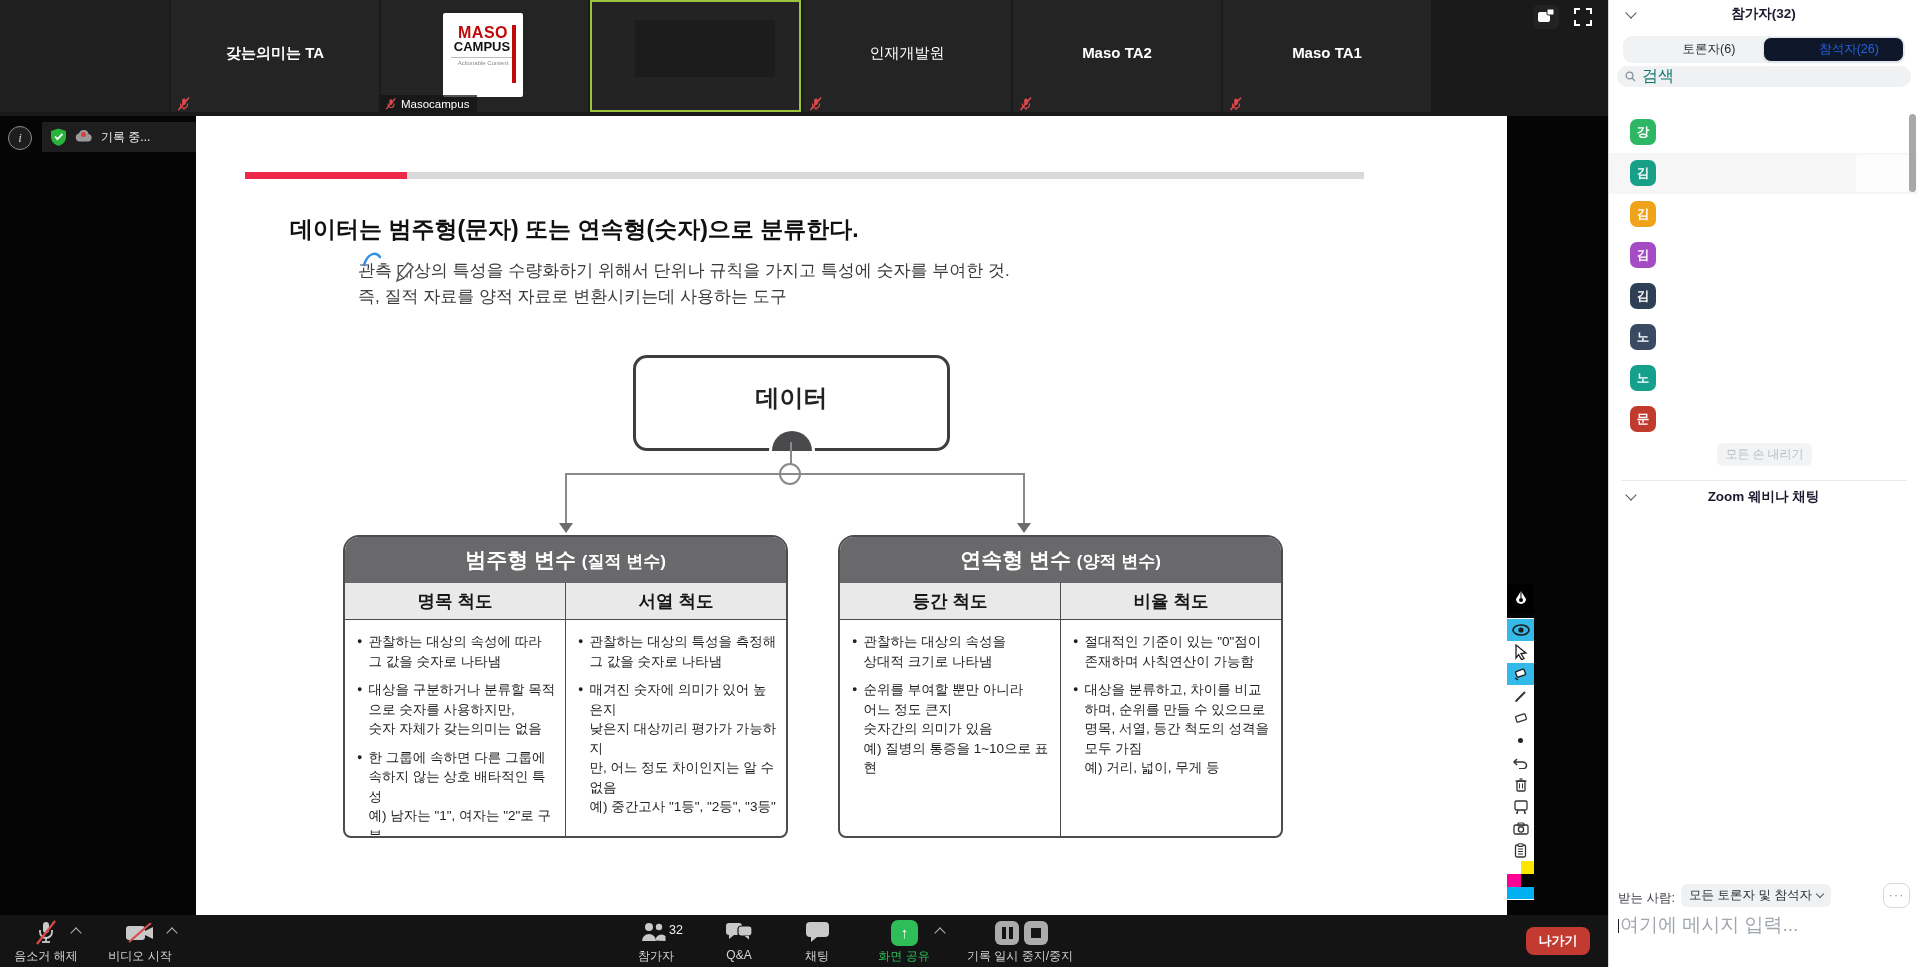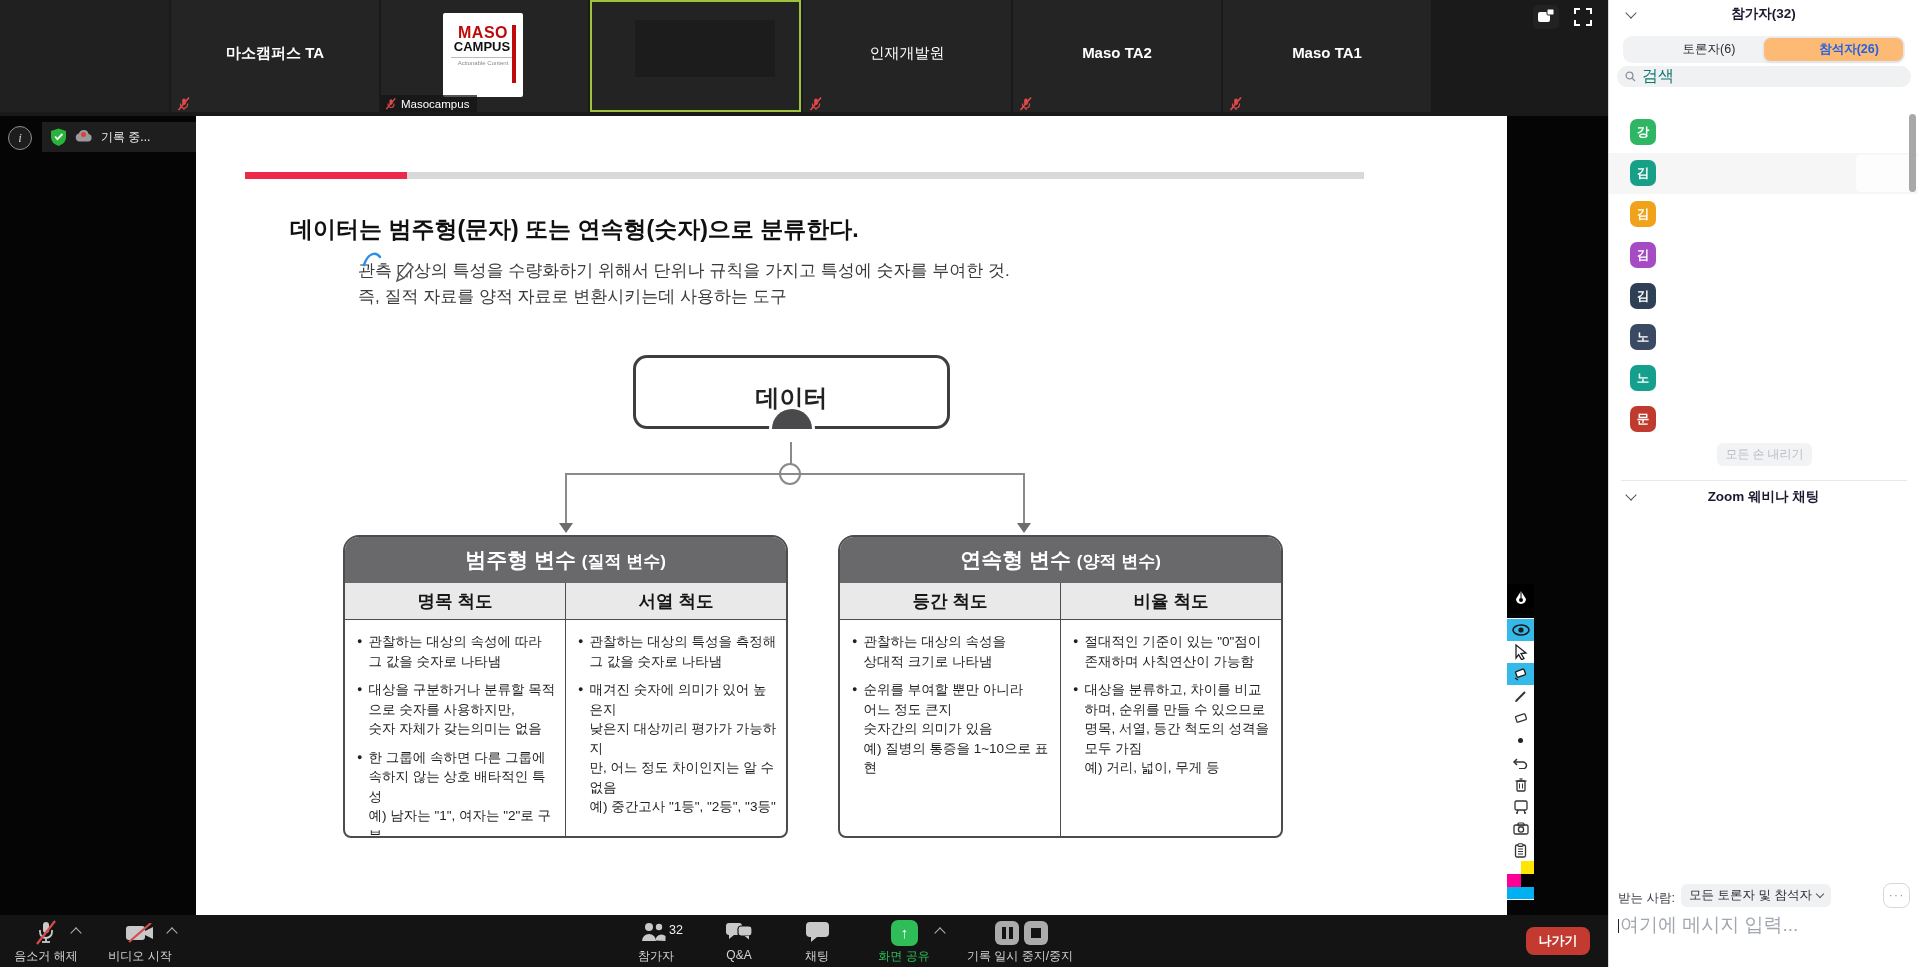--- a/index.html
+++ b/index.html
@@ -24,21 +24,21 @@
   .viewicon{position:absolute;top:5px;width:26px;height:24px;background:#222;border-radius:5px;}
   
   #stage{position:absolute;left:0;top:116px;width:1608px;height:799px;background:#050505;}
   #slide{position:absolute;left:196px;top:0;width:1311px;height:799px;background:#ffffff;}
   .slide-title{position:absolute;left:49px;top:14px;font-size:27px;font-weight:bold;color:#ea1e4c;}
   .rule-red{position:absolute;left:49px;top:56px;width:162px;height:7px;background:#ed2849;}
   .rule-gray{position:absolute;left:211px;top:56px;width:957px;height:7px;background:#d9d9d9;}
   .slide-heading{position:absolute;left:94px;top:98px;font-size:23px;font-weight:bold;color:#101010;}
   .slide-body{position:absolute;left:162px;top:142px;font-size:17px;line-height:26px;color:#3a3a3a;white-space:pre-line;}
   
-  .root-box{position:absolute;left:437px;top:239px;width:317px;height:74px;border:3px solid #3e3e40;border-radius:14px;background:#fff;}
+  .root-box{position:absolute;left:437px;top:239px;width:317px;height:96px;border:3px solid #3e3e40;border-radius:14px;background:#fff;}
   .root-box .t{position:absolute;left:0;right:0;top:24px;text-align:center;font-size:24px;font-weight:bold;color:#222;}
   .dome{position:absolute;left:50%;bottom:-3px;transform:translateX(-50%);width:46px;height:23px;background:#4a4a4c;border:3px solid #fff;border-bottom:none;border-radius:26px 26px 0 0;}
   .cline{background:#8a8a8a;}
   .ccircle{position:absolute;left:583px;top:347px;width:22px;height:22px;border:2px solid #8a8a8a;border-radius:50%;background:#fff;}
   .arrowhead{position:absolute;width:0;height:0;border-left:7px solid transparent;border-right:7px solid transparent;border-top:10px solid #6d6d6f;}
   
   .vtable{position:absolute;top:419px;width:445px;height:303px;border:2.5px solid #4b4c4e;border-radius:16px 16px 8px 8px;background:#fff;overflow:hidden;display:flex;flex-direction:column;}
   .vt-head{height:46px;background:#69696c;color:#fff;text-align:center;font-weight:bold;font-size:21px;line-height:46px;}
   .vt-head .sub{font-size:17px;font-weight:bold;}
   .vt-sub{height:37px;display:flex;background:#e9e9ea;border-bottom:1.5px solid #4b4c4e;}
@@ -66,21 +66,21 @@
   .swatches{width:27px;}
   .sw-row{display:flex;}
   .sw{width:13.5px;height:13px;}
   .sw-strip{width:27px;height:12px;}
   
   #sidebar{position:absolute;left:1608px;top:0;width:310px;height:967px;background:#fff;border-left:1px solid #d9d9d9;}
   .chev{display:inline-block;width:8px;height:8px;border-left:1.8px solid #555;border-bottom:1.8px solid #555;transform:rotate(-45deg);}
   .sb-title{position:absolute;left:0;right:0;top:5px;text-align:center;font-size:13.5px;font-weight:bold;color:#1a1a2e;}
   .tabs{position:absolute;left:14px;top:36px;width:282px;height:27px;background:#f1f2f4;border-radius:9px;display:flex;padding:1px;}
   .tab{flex:1;text-align:center;font-size:12.5px;line-height:25px;color:#2b2b33;border-radius:8px;padding-left:31px;}
-  .tab.active{background:#fdba74;color:#2462e0;font-weight:bold;border:1px solid #e2e6ee;box-shadow:0 1px 2px rgba(0,0,0,.08);line-height:23px;}
+  .tab.active{background:#0f172a;color:#2462e0;font-weight:normal;border:1px solid #e2e6ee;box-shadow:0 1px 2px rgba(0,0,0,.08);line-height:23px;}
   .search{position:absolute;left:8px;top:66px;width:294px;height:21px;background:#f0f1f3;border-radius:10px;display:flex;align-items:center;gap:6px;padding-left:8px;}
   .search span{font-size:16px;color:#0f766e;}
   .prow{position:absolute;left:0;width:310px;height:41px;}
   .prow.hl{background:#f6f6f6;}
   .avatar{position:absolute;left:21px;top:7px;width:26px;height:26px;border-radius:7px;color:#fff;font-size:12.5px;font-weight:bold;text-align:center;line-height:26px;}
   .hoverbox{position:absolute;left:247px;top:2px;width:62px;height:37px;background:#fdfdfd;border-radius:4px;}
   .scroll-thumb{position:absolute;right:2px;top:114px;width:7px;height:78px;background:#a8a8a8;border-radius:4px;}
   .lower-btn{position:absolute;left:108px;top:443px;width:95px;height:23px;background:#f2f3f5;border-radius:6px;border:none;color:#b9bdc4;font-size:12px;font-family:Liberation Serif, serif;}
   .sb-div{position:absolute;left:12px;top:480px;width:286px;height:1px;background:#e9e9e9;}
   .chat-title{position:absolute;left:0;right:0;top:488px;text-align:center;font-size:13.5px;font-weight:bold;color:#1a1a2e;}
@@ -102,21 +102,21 @@
 </style>
 </head>
 <body>
 
 <div id="app">
 
   <div id="strip">
     <div class="tile" style="left:0;width:169px;background:#202020;"></div>
 
     <div class="tile" style="left:171px;width:208px;">
-      <div class="tile-label">마소캠퍼스 TA</div>
+      <div class="tile-label">갖는의미는 TA</div>
       <svg class="mute-badge" viewBox="0 0 14 14">
           <rect x="5.2" y="1.5" width="3.6" height="6.5" rx="1.8" fill="#e04a4a"></rect>
           <path d="M3.5 6.5v1a3.5 3.5 0 0 0 7 0v-1" stroke="#e04a4a" fill="none" stroke-width="1.2"></path>
           <line x1="7" y1="11" x2="7" y2="13" stroke="#e04a4a" stroke-width="1.2"></line>
           <line x1="1.5" y1="13" x2="12" y2="0.5" stroke="#e04a4a" stroke-width="1.6"></line>
         </svg>
     </div>
 
     <div class="tile" style="left:381px;width:207px;">
       <div class="logo-card">

